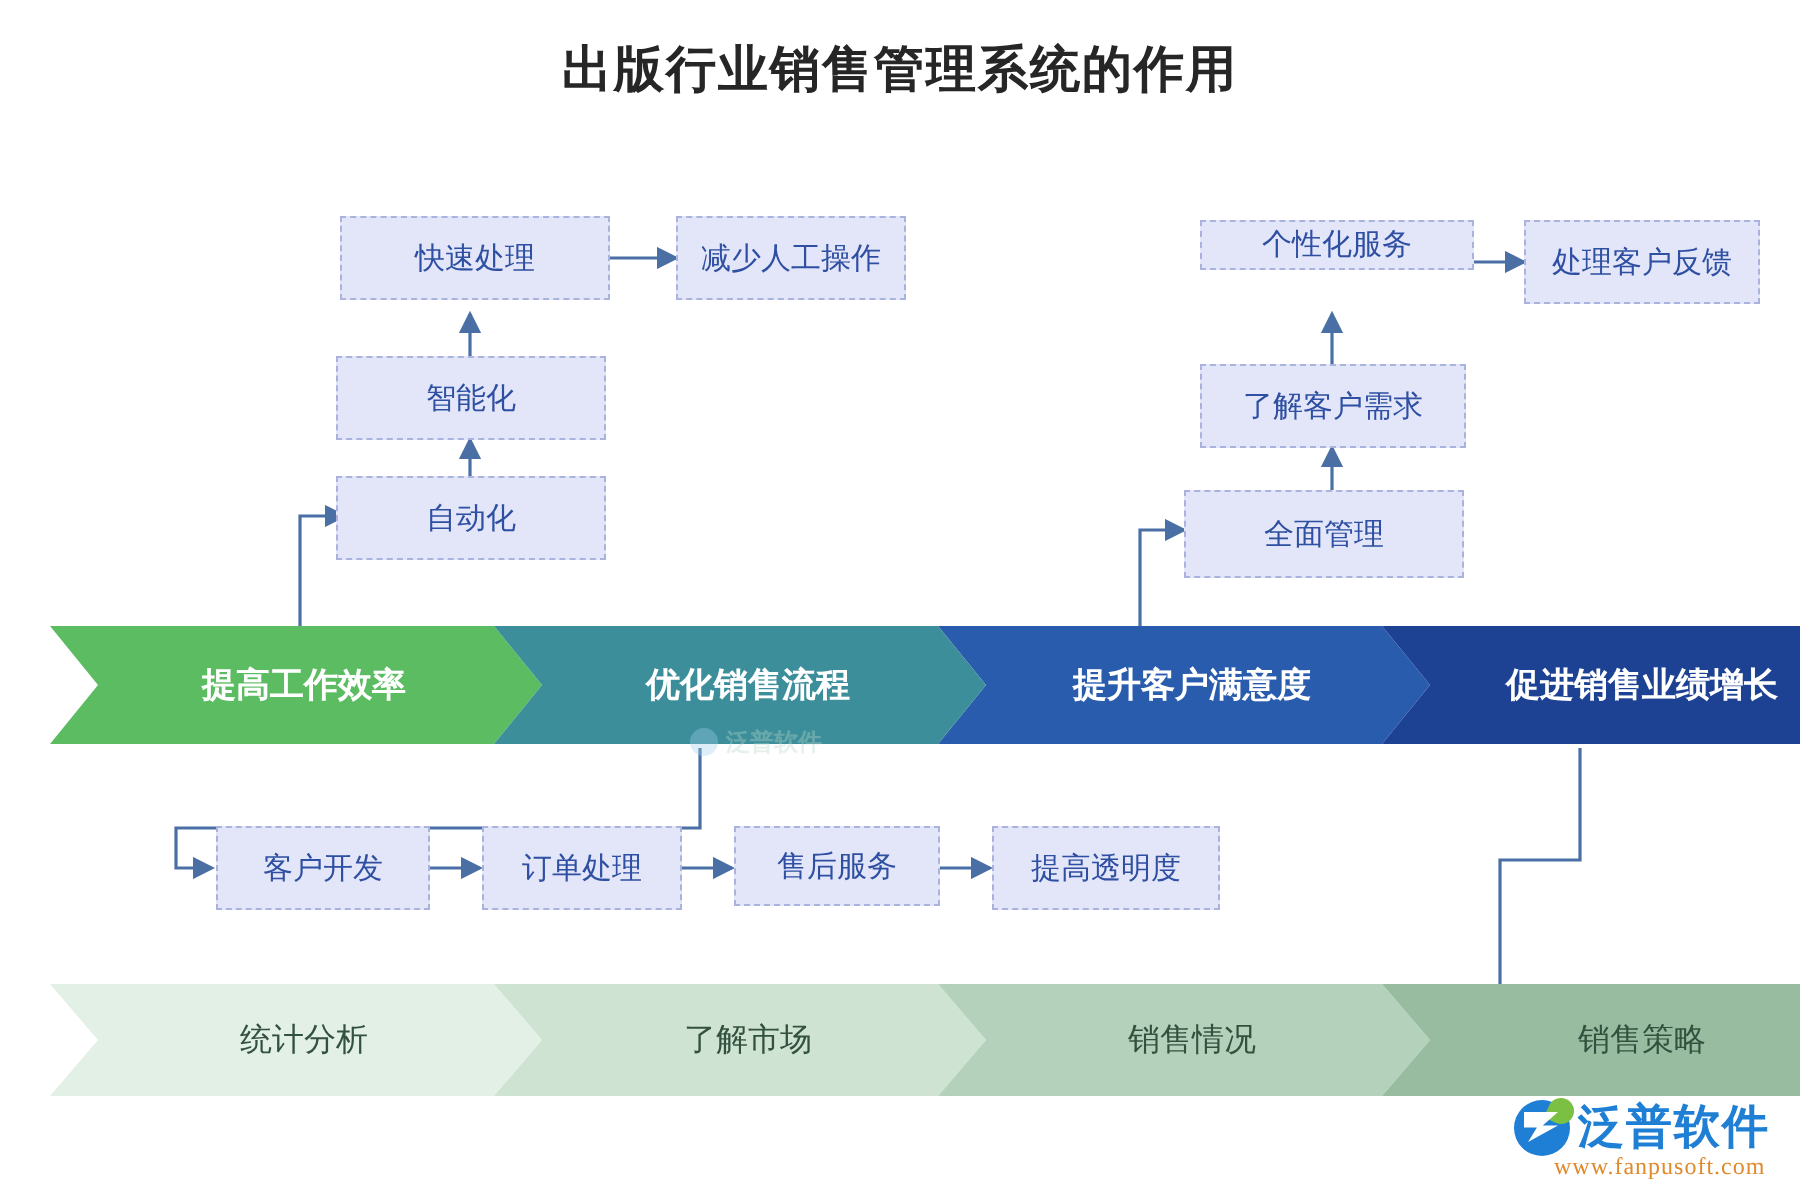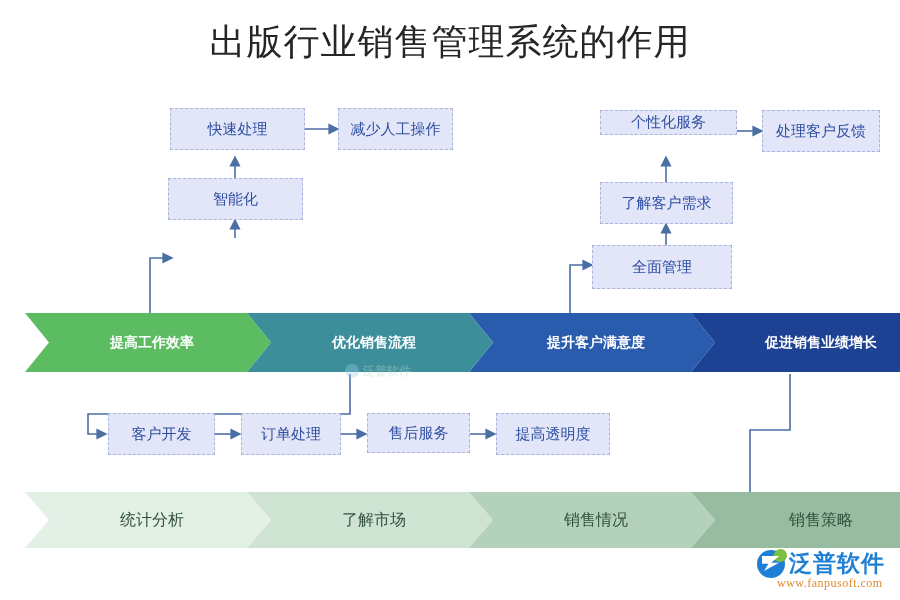--- a/index.html
+++ b/index.html
@@ -6,41 +6,41 @@
   body{
     width:900px;height:600px;background:#ffffff;
     font-family:"Liberation Sans","DejaVu Sans",sans-serif;
     overflow:hidden;position:relative;
   }
   #stage{position:absolute;inset:0;width:900px;height:600px;}
 
   
   .title{
     position:absolute;left:0;top:18px;width:900px;text-align:center;
-    font-size:36px;font-weight:normal;color:#262626;letter-spacing:1px;
+    font-size:25px;font-weight:bold;color:#262626;letter-spacing:1px;
     white-space:nowrap;
   }
 
   
   .nbox{
     position:absolute;box-sizing:border-box;
     background:#e2e6f8;border:1px dashed #aab3dd;
     display:flex;align-items:center;justify-content:center;
     color:#2f4fa2;font-size:15px;white-space:nowrap;
   }
 
   
   #wires{position:absolute;left:0;top:0;width:900px;height:600px;pointer-events:none;}
 
   
   .band{position:absolute;}
   .chev{
     position:absolute;top:0;height:100%;
     display:flex;align-items:center;justify-content:center;
-    color:#ffffff;font-size:14px;font-weight:bold;white-space:nowrap;
+    color:#ffffff;font-size:17px;font-weight:bold;white-space:nowrap;
     clip-path:polygon(0 0, calc(100% - 24px) 0, 100% 50%, calc(100% - 24px) 100%, 0 100%, 24px 50%);
   }
   .chev.first{
     clip-path:polygon(0 0, calc(100% - 24px) 0, 100% 50%, calc(100% - 24px) 100%, 0 100%, 24px 50%);
   }
   .chev span{display:block;transform:translateX(4px);}
   .band2 .chev{color:#33513f;font-weight:normal;font-size:16px;}
 
   
   .logo{position:absolute;left:757px;top:548px;width:140px;height:46px;}
@@ -119,20 +119,23 @@
 
   <div class="nbox" style="left:170px;top:108px;width:135px;height:42px;">
     <span>快速处理</span>
   </div>
   <div class="nbox" style="left:338px;top:108px;width:115px;height:42px;">
     <span>减少人工操作</span>
   </div>
   <div class="nbox" style="left:168px;top:178px;width:135px;height:42px;">
     <span>智能化</span>
   </div>
+  <div class="nbox" style="left:168px;top:238px;width:135px;height:42px;">
+    <span>自动化</span>
+  </div>
 
   <div class="nbox" style="left:600px;top:110px;width:137px;height:25px;align-items:center;">
     <span>个性化服务</span>
   </div>
   <div class="nbox" style="left:762px;top:110px;width:118px;height:42px;">
     <span>处理客户反馈</span>
   </div>
   <div class="nbox" style="left:600px;top:182px;width:133px;height:42px;">
     <span>了解客户需求</span>
   </div>

